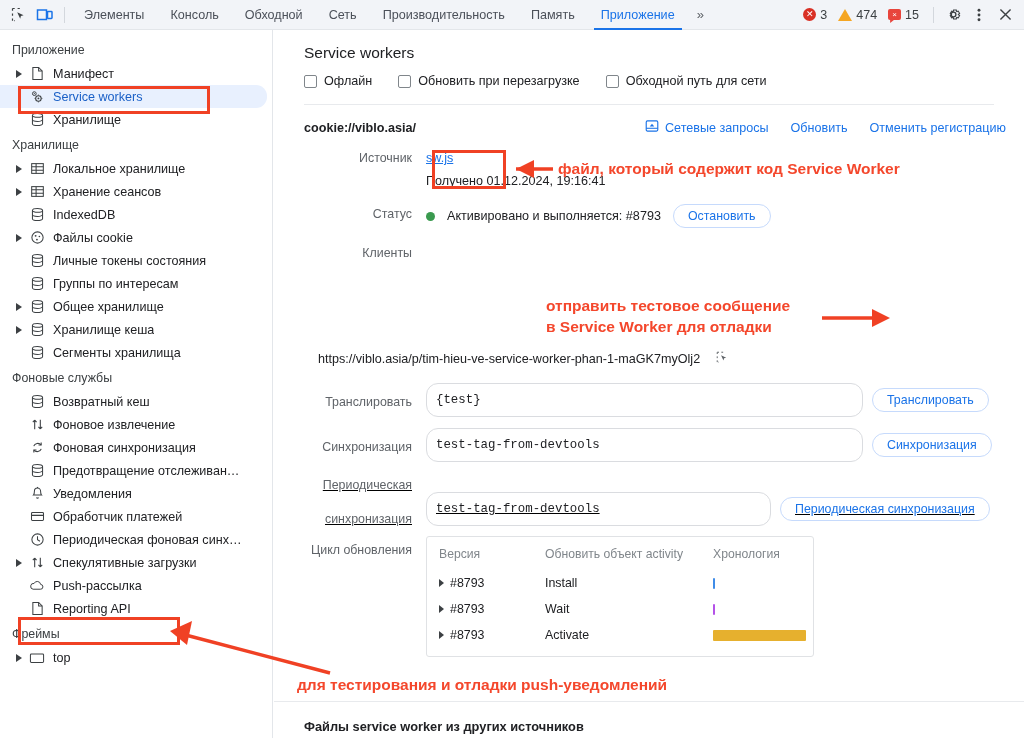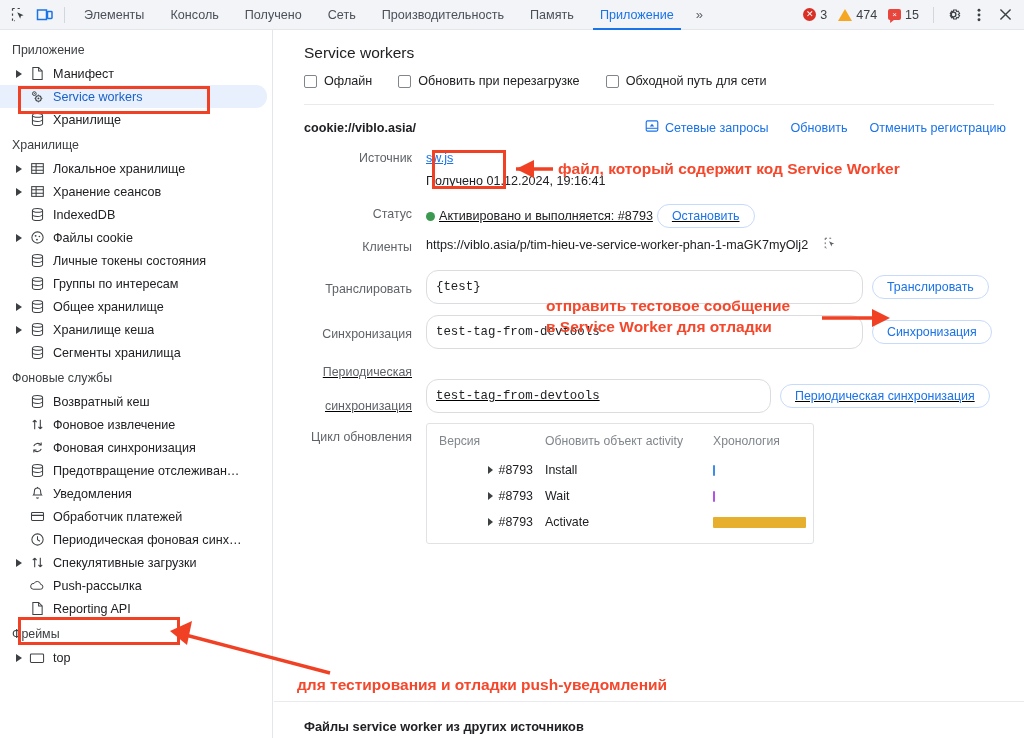--- a/index.html
+++ b/index.html
@@ -196,21 +196,21 @@
   }
   .field-value { margin-left: 14px; flex: 1; min-width: 0; }
   .src-link {
     font-size: 12.6px; color: #1a73e8; text-decoration: underline;
     cursor: pointer;
   }
   .received {
     font-size: 12.6px; color: #202124; margin-top: 8px;
   }
   .status-line {
-    display: flex; align-items: center; gap: 4px; text-decoration: underline;
+    display: flex; align-items: center; gap: 12px;
   }
   .dot-green {
     width: 9px; height: 9px; border-radius: 50%; background: #3a9a4f;
   }
   .status-text { font-size: 12.6px; color: #202124; }
   .pill-btn {
     font-size: 12.4px; color: #1a73e8;
     border: 1px solid #c6dafc; border-radius: 13px;
     padding: 4px 14px; background: #fff; cursor: pointer;
     white-space: nowrap;
@@ -244,21 +244,21 @@
     padding: 6px 0 8px 0;
   }
   table.cycle { border-collapse: collapse; width: 100%; }
   table.cycle th {
     font-size: 12.2px; color: #80868b; font-weight: normal;
     text-align: left; padding: 4px 6px 9px 6px;
   }
   table.cycle td {
     font-size: 12.4px; color: #202124; padding: 6px 6px;
   }
-  .ver-cell { display: flex; align-items: center; gap: 6px; padding-left: 6px; justify-content: flex-end; }
+  .ver-cell { display: flex; align-items: center; gap: 6px; padding-left: 6px; }
   .ver-tw {
     width: 0; height: 0;
     border-top: 4px solid transparent;
     border-bottom: 4px solid transparent;
     border-left: 5.5px solid #3c4043;
   }
   .bar { height: 11px; border-radius: 1px; }
 
   .other-head {
     font-size: 12.8px; font-weight: bold; color: #202124;
@@ -308,21 +308,21 @@
       <svg width="18" height="16" viewBox="0 0 18 16">
         <rect x="1.5" y="3" width="9" height="9.5" stroke="#1a73e8" stroke-width="1.5" fill="none"></rect>
         <rect x="11.5" y="4.5" width="4.5" height="7" rx="0.7" stroke="#1a73e8" stroke-width="1.5" fill="none"></rect>
       </svg>
     </div>
     <div class="tb-sep"></div>
 
     <div class="tabs">
       <div class="tab">Элементы</div>
       <div class="tab">Консоль</div>
-      <div class="tab">Получено</div>
+      <div class="tab">Обходной</div>
       <div class="tab">Сеть</div>
       <div class="tab">Производительность</div>
       <div class="tab">Память</div>
       <div class="tab active">Приложение</div>
       <div class="tab-more">»</div>
     </div>
 
     <div class="tb-spacer"></div>
 
     <div class="counters">
@@ -682,21 +682,21 @@
       <div class="field-label">Статус</div>
       <div class="field-value">
         <div class="status-line">
           <span class="dot-green"></span>
           <span class="status-text">Активировано и выполняется: #8793</span>
           <span class="pill-btn">Остановить</span>
         </div>
       </div>
     </div>
 
-    <div class="field-row" style="margin-top:9px;">
+    <div class="field-row" style="margin-top:15px;flex-direction:column;">
       <div class="field-label">Клиенты</div>
       <div class="field-value">
         <div class="client-line">
           <span>https://viblo.asia/p/tim-hieu-ve-service-worker-phan-1-maGK7myOlj2</span>
           <span>
             <svg width="13" height="13" viewBox="0 0 16 16">
               <path d="M1.5 1.5h3.2M6.6 1.5h3.2M1.5 1.5v3.2M1.5 6.6v3.2M1.5 11.5v2.2h2.2" stroke="#5f6368" stroke-width="1.2" fill="none" stroke-dasharray="2.2 1.6"></path>
               <path d="M6.2 5.2l6.4 3.1-2.7.7-.7 2.7z" fill="#5f6368"></path>
             </svg>
           </span>

